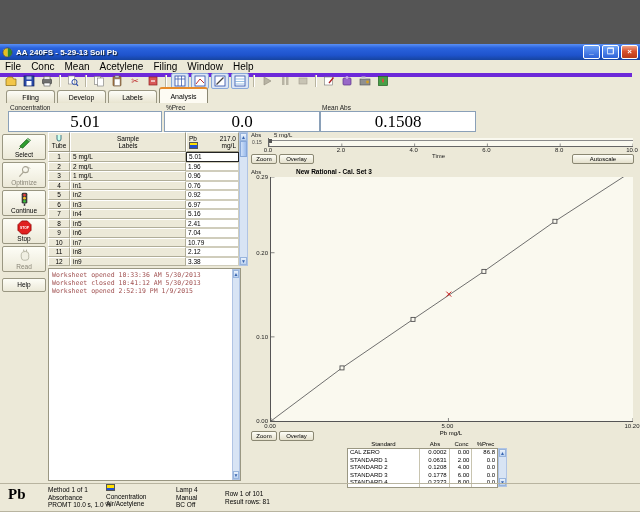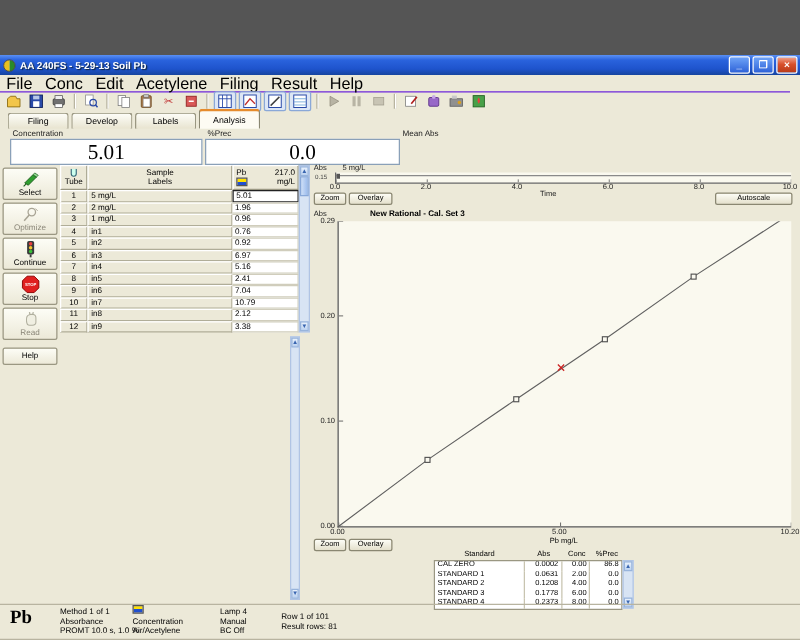--- a/index.html
+++ b/index.html
@@ -10,21 +10,21 @@
   .titlebar{left:0;top:0;width:640px;height:16px;
     background:linear-gradient(180deg,#5a90f5 0%,#2a63dd 25%,#1e53cc 70%,#16449f 100%);
     display:flex;align-items:center;color:#fff;font-weight:bold;font-size:8px;}
   .titlebar .ttl{flex:1;margin-left:3px;text-shadow:1px 1px 1px #123;white-space:nowrap;}
   .winbtn{width:15px;height:12px;margin-right:2px;border:1px solid #fff;border-radius:2px;
     display:flex;align-items:center;justify-content:center;color:#fff;font-size:8px;line-height:1;
     background:linear-gradient(180deg,#6ea3f7,#2e62d8);}
   .winbtn.close{background:linear-gradient(180deg,#f0a088,#d8502c 45%,#b83a18);}
   
   .menubar{left:0;top:16px;width:632px;height:13px;display:flex;align-items:center;gap:0;
-    border-bottom:1px solid #6d28d9;font-size:13px;}
+    border-bottom:4px solid #6d28d9;font-size:10px;}
   .menubar span{padding:1px 5px;}
   .toolbar{left:0;top:29px;width:640px;height:16px;display:flex;align-items:center;padding-left:2px;}
   .tbtn{width:16px;height:14px;display:flex;align-items:center;justify-content:center;margin:0 1px;}
   .tbtn svg{width:12px;height:12px;}
   .tbtn.pressed{border:1px solid #8aa8d8;background:#dce6f5;border-radius:2px;}
   .tsep{width:1px;height:12px;background:#b8b4a0;margin:0 3px;border-right:1px solid #fff;}
   
   .tabstrip{left:6px;top:45px;width:630px;height:14px;display:flex;align-items:flex-end;}
   .vtab{width:47px;height:12px;margin-right:2px;background:linear-gradient(180deg,#fdfdf8,#e8e4d0);
     border:1px solid #9a9782;border-bottom:none;border-radius:3px 3px 0 0;
@@ -114,24 +114,24 @@
       </svg>
     <span class="ttl">AA 240FS - 5-29-13 Soil Pb</span>
     <span class="winbtn">_</span>
     <span class="winbtn">❒</span>
     <span class="winbtn close">×</span>
   </div>
 
   <div class="abs menubar">
     <span>File</span>
     <span>Conc</span>
-    <span>Edit</span>
+    <span>Mean</span>
     <span>Acetylene</span>
     <span>Filing</span>
-    <span>Result</span>
+    <span>Window</span>
     <span>Help</span>
   </div>
 
   <div class="abs toolbar">
     <span class="tbtn">
         <svg viewBox="0 0 12 12">
           <path d="M1 4 l2.5-2 h4 l1 2 h2.5 v6.5 h-10 z" fill="#f2c64a" stroke="#8a6a10" stroke-width="0.7"></path>
         </svg>
       </span>
     <span class="tbtn">
@@ -260,20 +260,21 @@
     <div class="vtab active">
         <span>Analysis</span>
       </div>
   </div>
 
   <div class="abs rlabel" style="left:10px;top:60px;">Concentration</div>
   <div class="abs rbox" style="left:8px;top:67px;width:152px;height:19px;">5.01</div>
   <div class="abs rlabel" style="left:166px;top:60px;">%Prec</div>
   <div class="abs rbox" style="left:164px;top:67px;width:154px;height:19px;">0.0</div>
   <div class="abs rlabel" style="left:322px;top:60px;">Mean Abs</div>
+  <div class="abs rbox" style="left:320px;top:67px;width:154px;height:19px;">0.1508</div>
 
   <div class="abs sbtn" style="top:90px;">
     <svg viewBox="0 0 16 16">
         <path d="M3 11 L10 4 l3 2 -7 7 z" fill="#2f9e2f" stroke="#1a5c1a" stroke-width="0.8"></path>
         <path d="M10 4 l3 2 1.5 -1.5 -3 -2 z" fill="#8fd88f" stroke="#1a5c1a" stroke-width="0.6"></path>
         <path d="M2 14 l2 -2" stroke="#1a5c1a" stroke-width="1"></path>
       </svg>
     <span class="slabel">Select</span>
     </div>
   <div class="abs sbtn" style="top:118px;">
@@ -396,20 +397,25 @@
         <div class="tc val">3.38</div>
       </div>
   </div>
 
   <div class="abs vscroll" style="left:239px;top:88px;width:9px;height:134px;">
     <div class="varrow">▲</div>
     <div class="vthumb"></div>
     <div class="varrow" style="position:absolute;bottom:0;">▼</div>
   </div>
 
+  <div class="abs logbox" style="left:48px;top:224px;width:193px;height:213px;">
+    <div>Worksheet opened 10:33:36 AM 5/30/2013</div>
+    <div>Worksheet closed 10:41:12 AM 5/30/2013</div>
+    <div>Worksheet opened 2:52:19 PM 1/9/2015</div>
+  </div>
   <div class="abs vscroll" style="left:232px;top:225px;width:8px;height:211px;">
     <div class="varrow">▲</div>
     <div class="varrow" style="position:absolute;bottom:0;">▼</div>
   </div>
 
   <div class="abs" id="strip-panel" style="left:250px;top:88px;width:388px;height:33px;">
     <span class="abs chartlbl" style="left:1px;top:0;">Abs</span>
     <span class="abs chartlbl" style="left:24px;top:0;">5 mg/L</span>
     <span class="abs" style="left:2px;top:7px;font-size:5px;color:#444;">0.15</span>
     <div class="abs" style="left:18px;top:6px;width:364px;height:8px;border-bottom:1px solid #666;border-left:1px solid #666;background:#faf9ef;">

